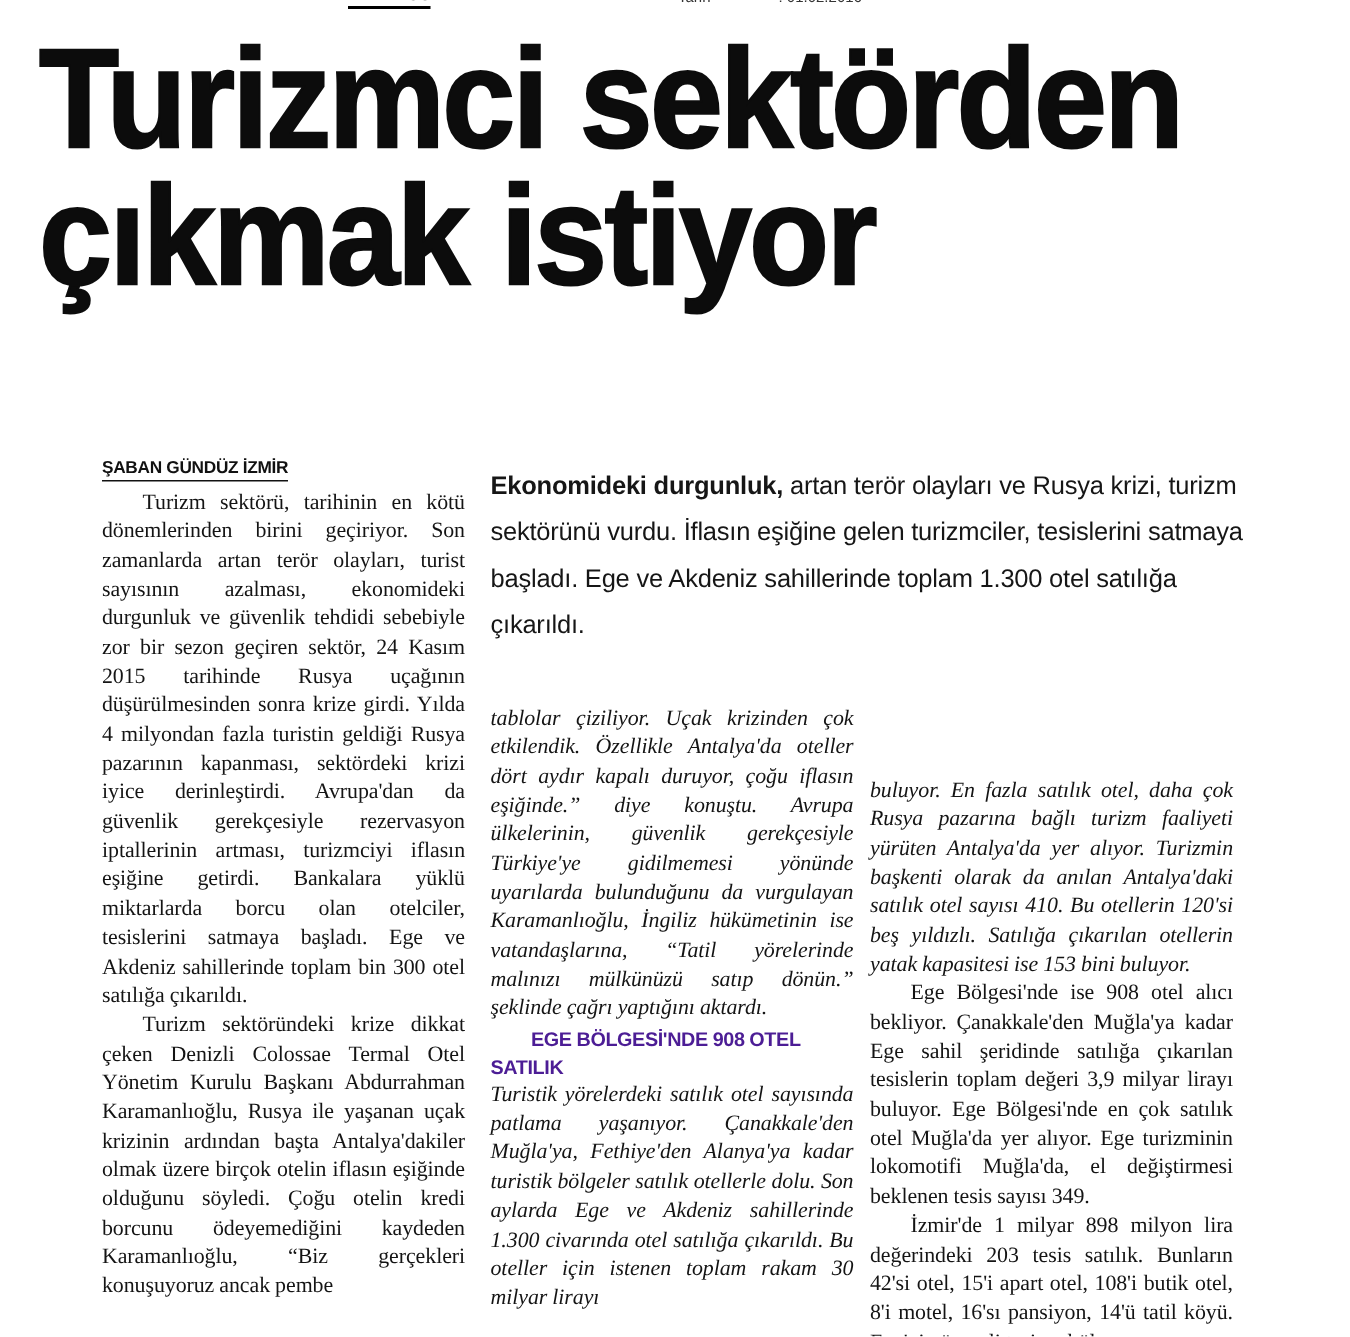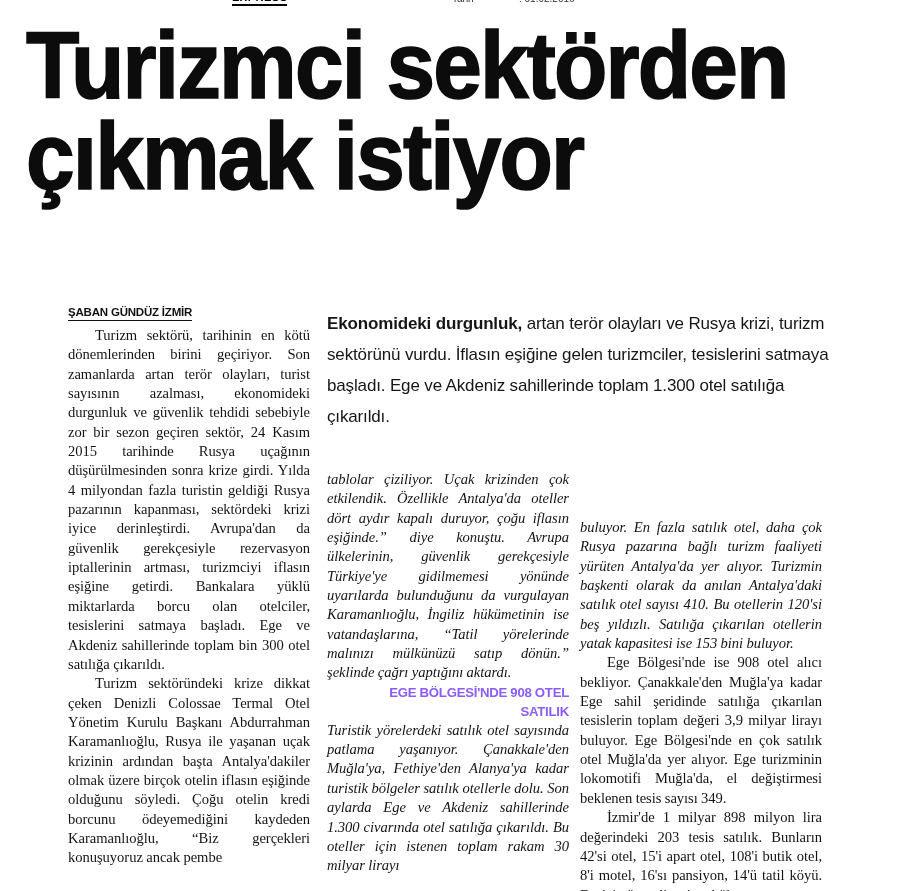--- a/index.html
+++ b/index.html
@@ -148,24 +148,24 @@
   #col1 { left: 68px;  top: 26px;  width: 242px; }
   #col2 { left: 327px; top: 170px; width: 242px; }
   #col3 { left: 580px; top: 170px; width: 242px; margin-top: 48px; }
 
   .subhead {
     font-family: "Liberation Sans", "DejaVu Sans", sans-serif;
     font-weight: bold;
     font-size: 13.2px;
     line-height: 19px;
     letter-spacing: -0.25px;
-    color: #8b5cf6;
+    color: #4c1d95;
     margin: 9px 0 1px 0;
     text-indent: 0;
-    text-align: right;
+    text-align: left;
   }
 </style>
 </head>
 <body>
 
 <div class="masthead-strip">
   <div class="masthead-inner">
     <div class="masthead-name">EXPRESS</div>
     <div class="masthead-date-label">Tarih</div>
     <div class="masthead-date-value">: 01.02.2016</div>

